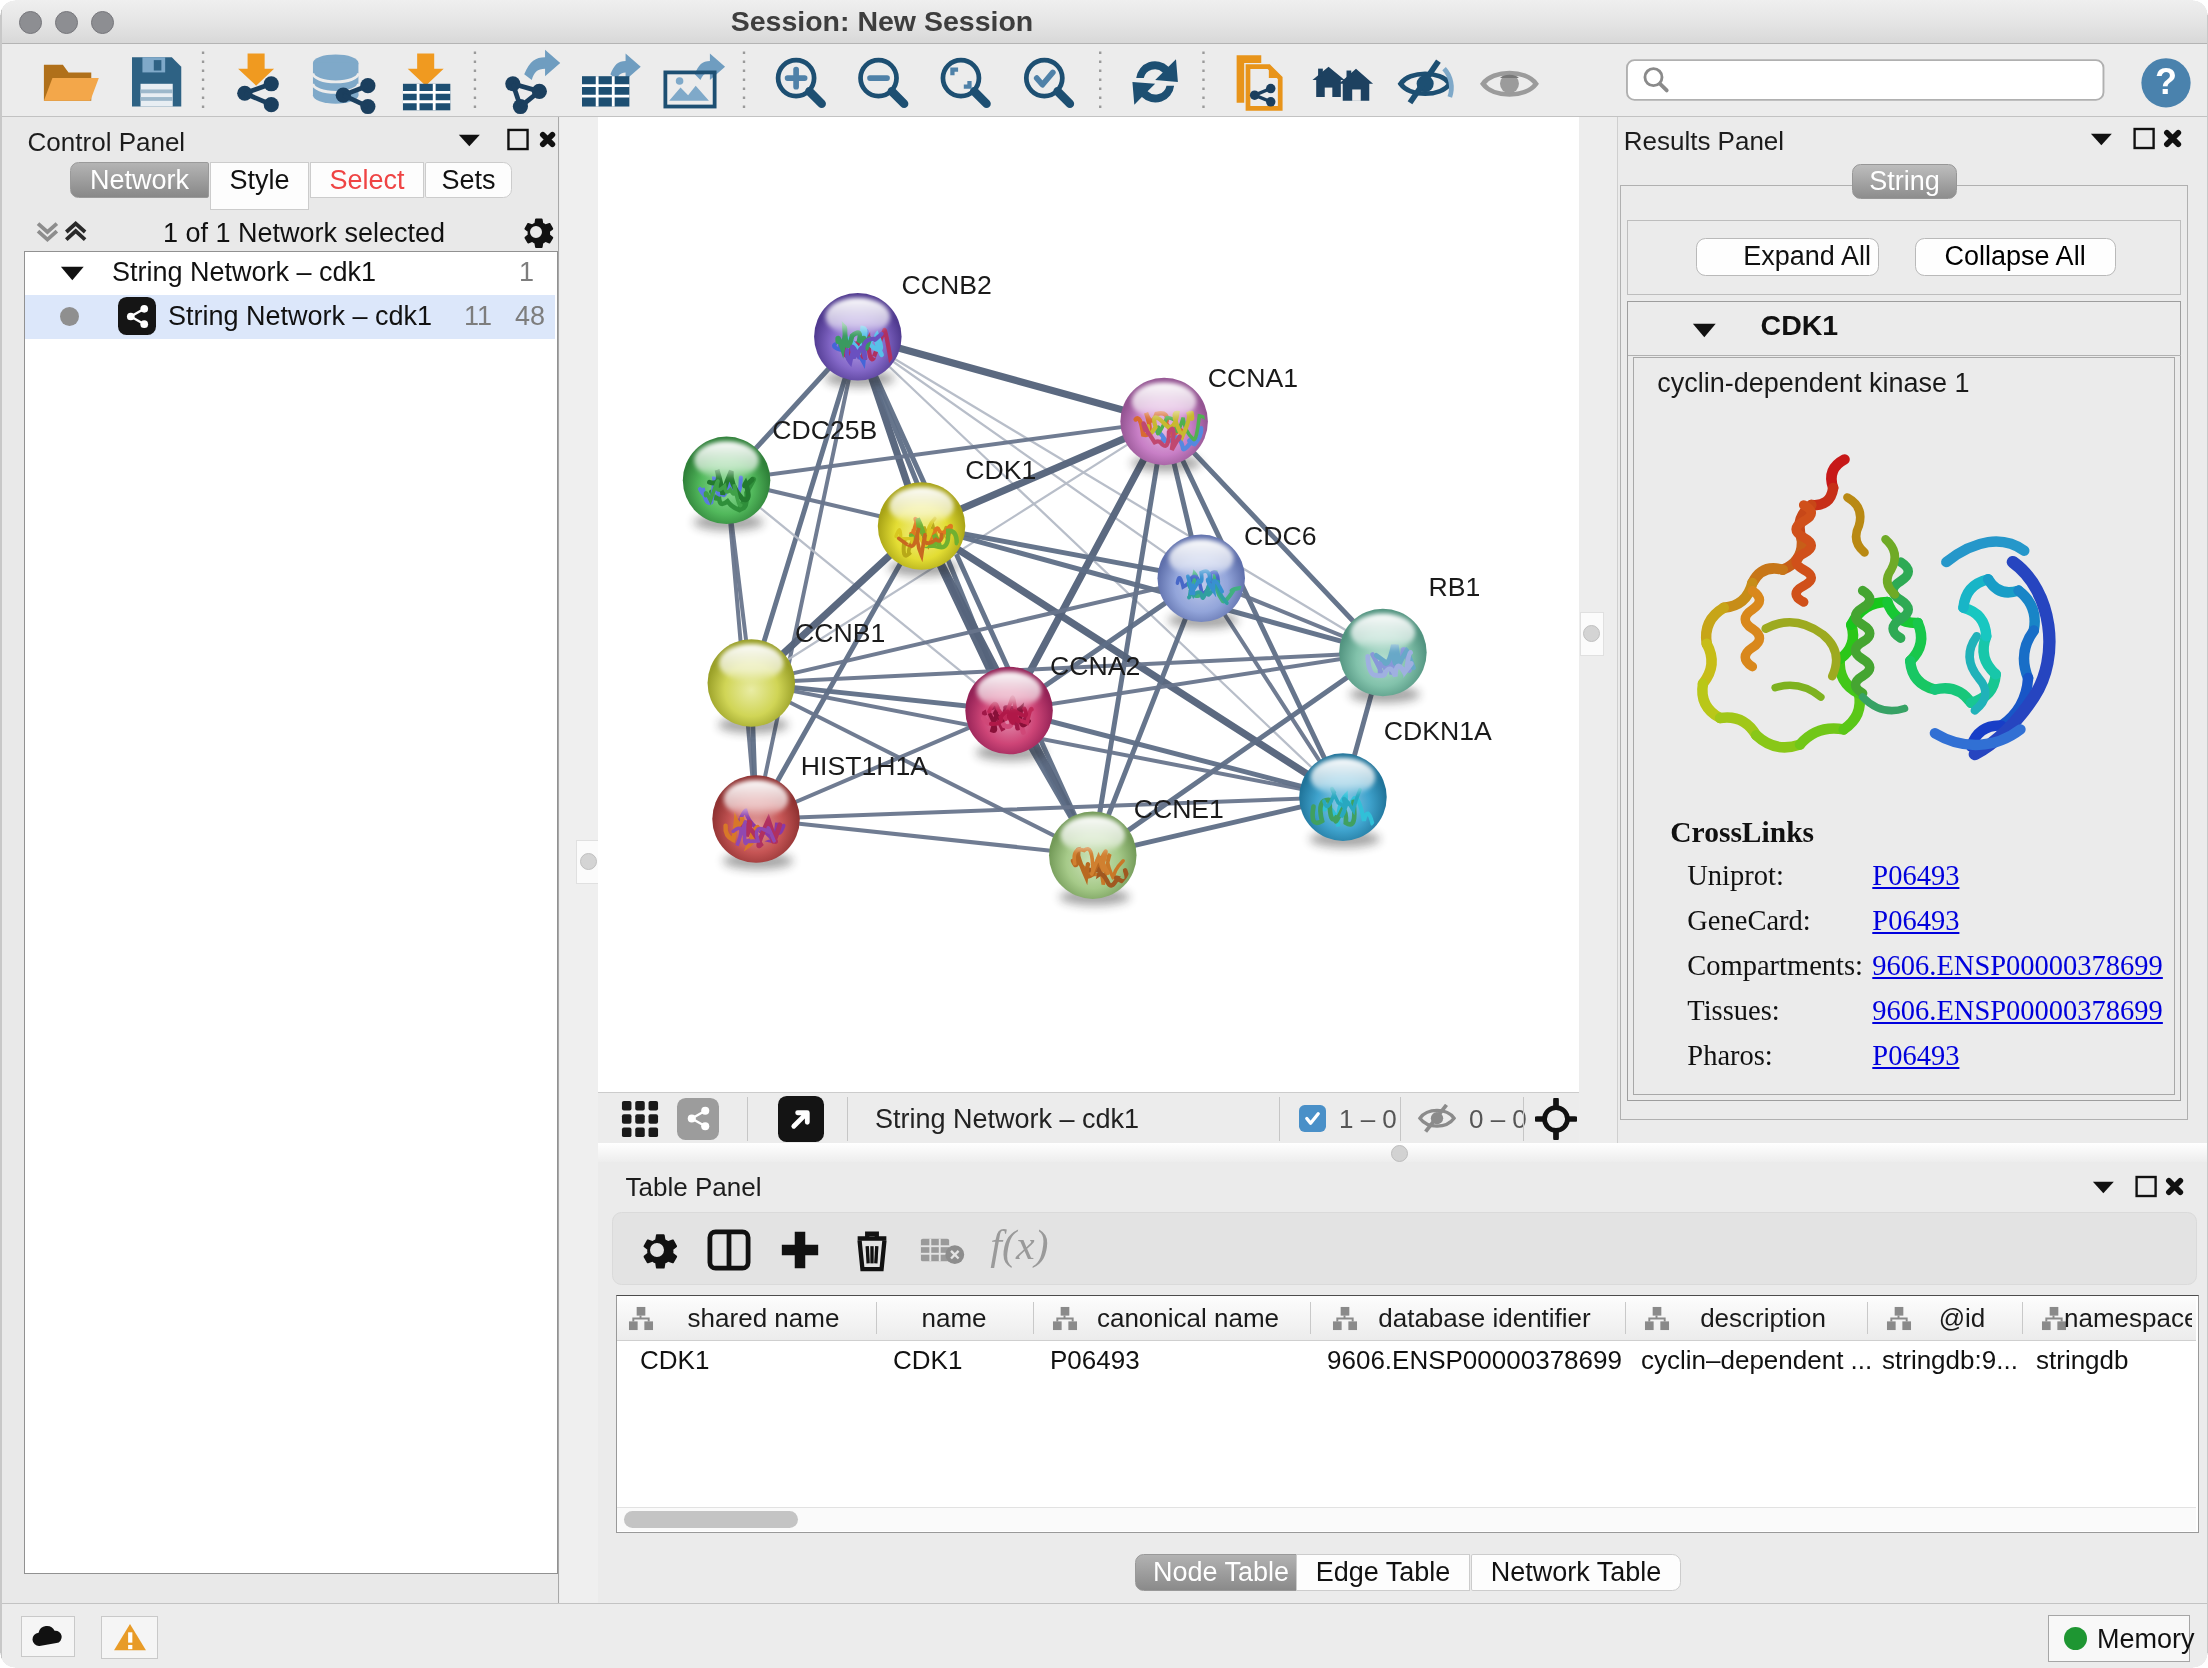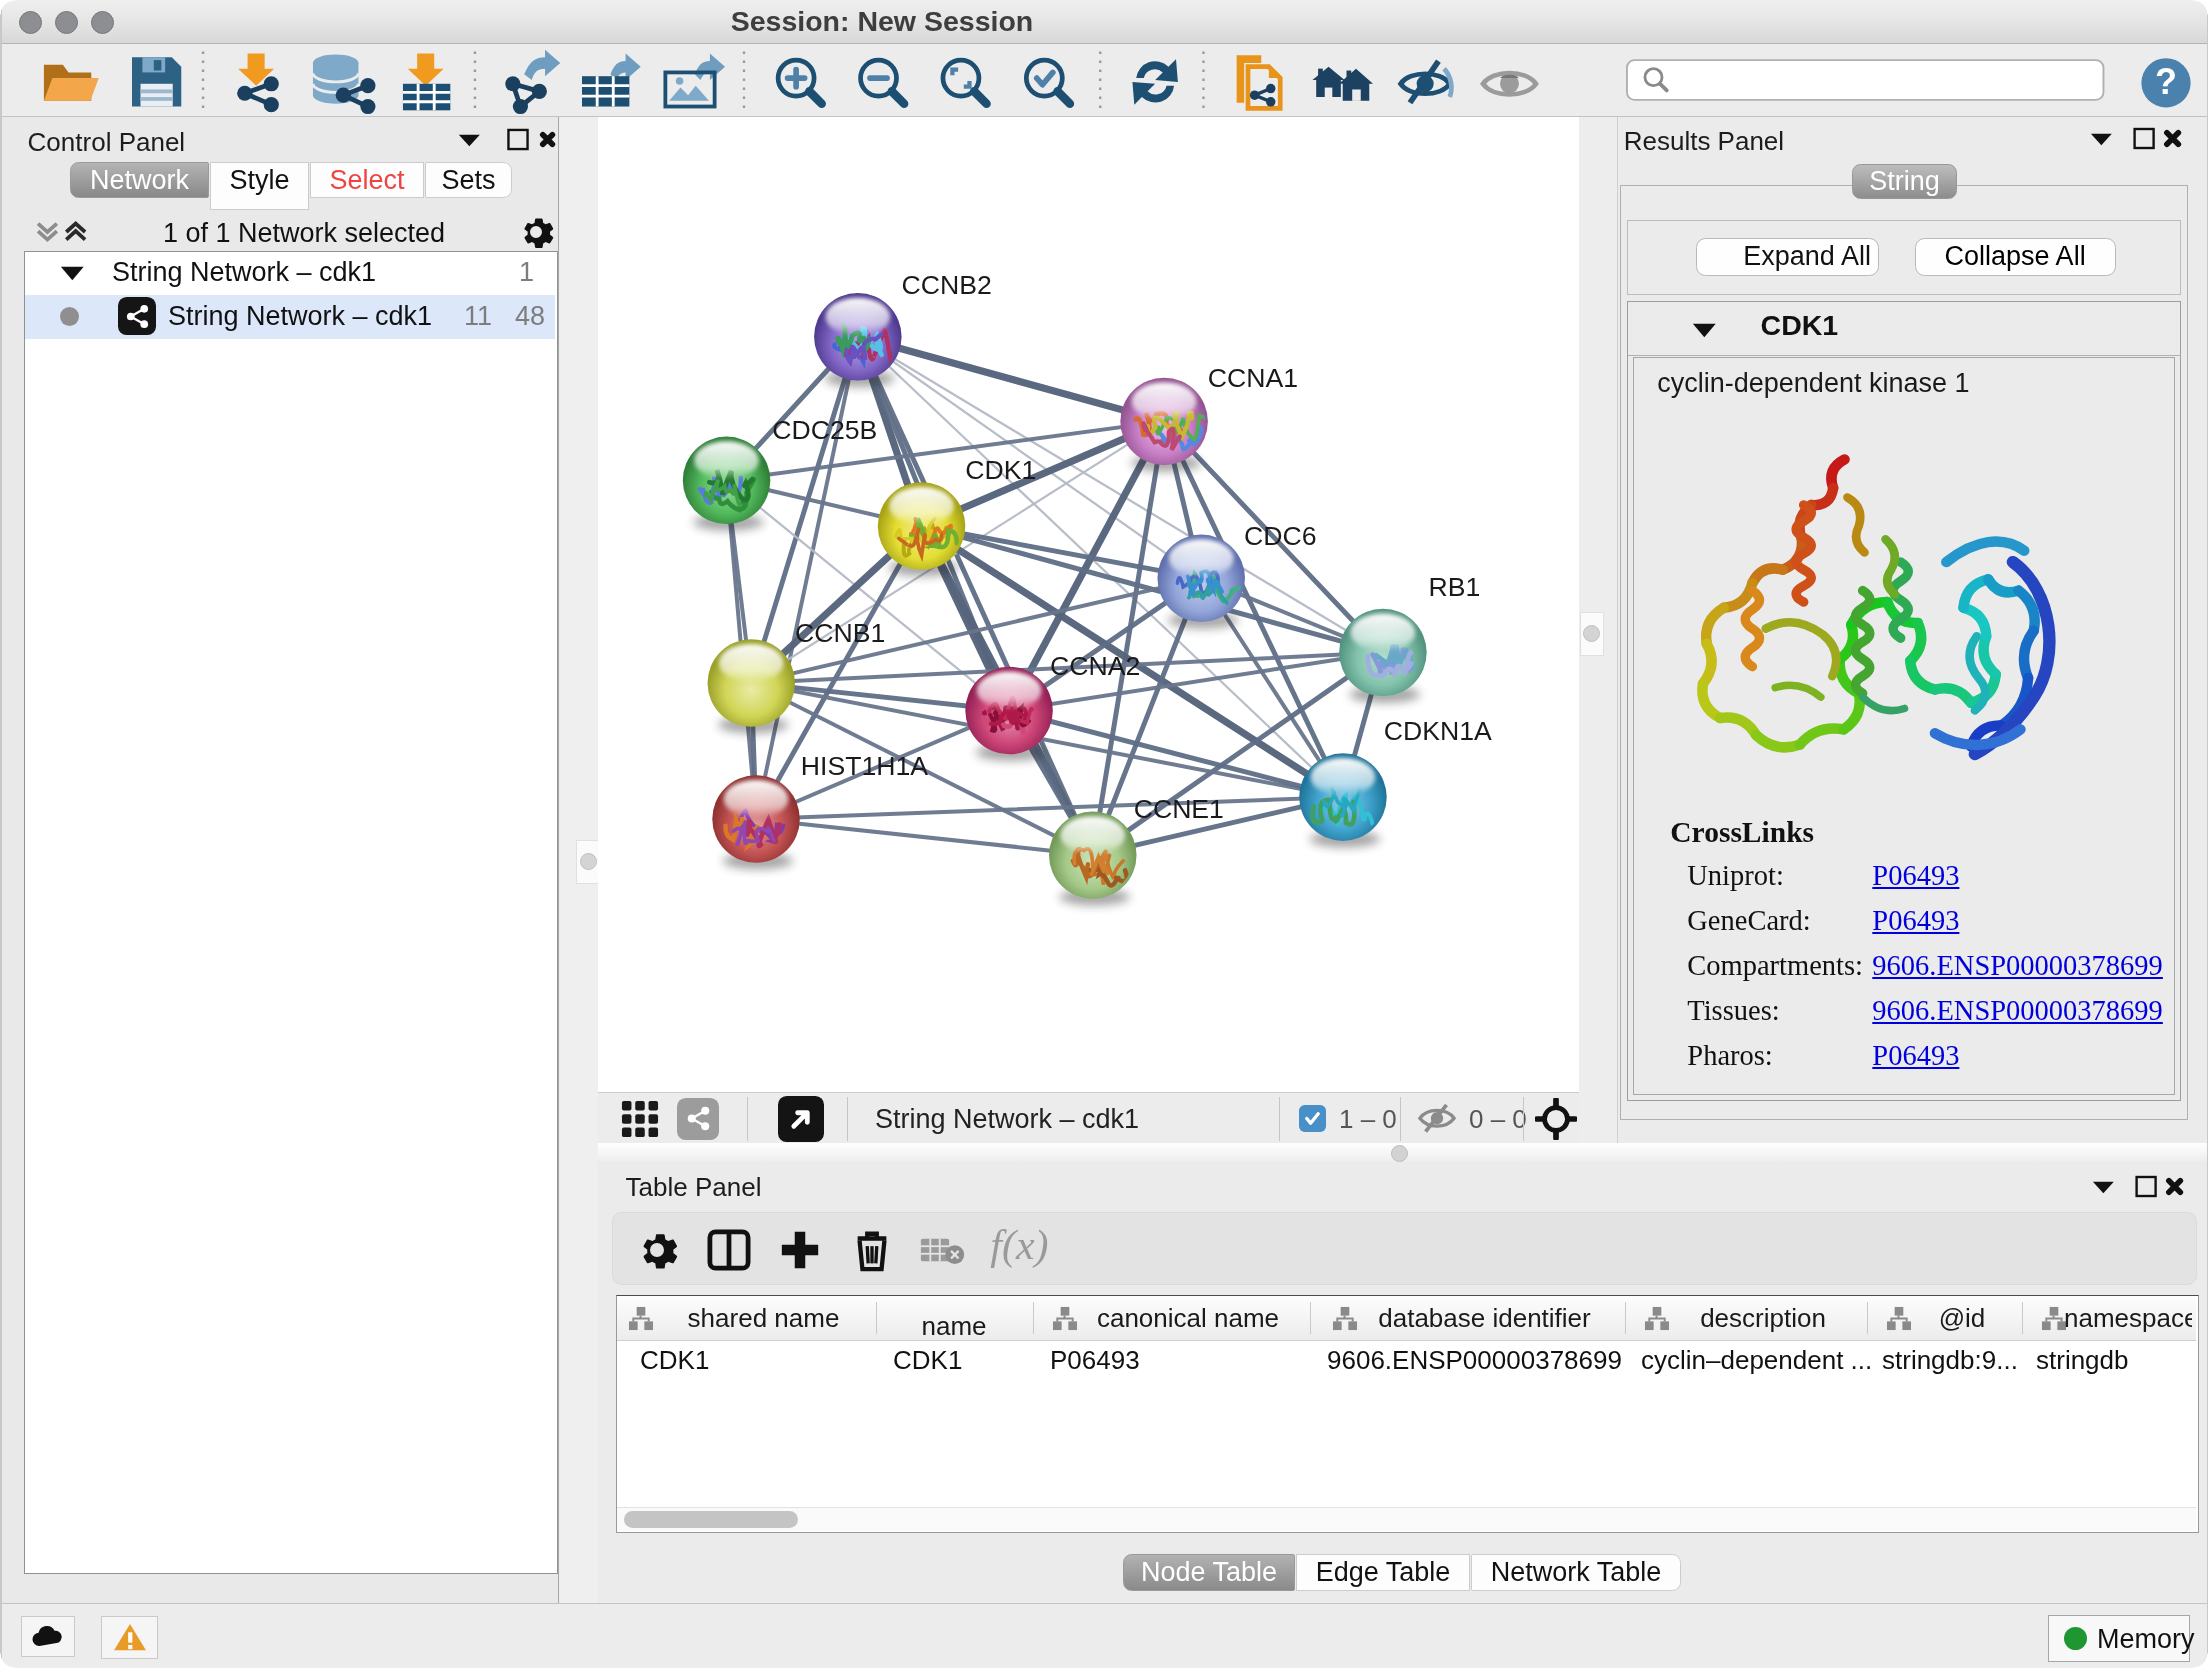--- a/index.html
+++ b/index.html
@@ -751,21 +751,21 @@
       <svg class="abs" style="left:11.4px;top:9.5px;" width="26" height="25" viewBox="0 0 27 26">
           <g fill="#8a8a8a">
             <rect x="9" y="1" width="9" height="9"></rect>
             <rect x="1" y="16" width="9" height="9"></rect>
             <rect x="17" y="16" width="9" height="9"></rect>
             <path d="M13,10 v4 M5.5,16 v-3 h16 v3 M13,10 v3" stroke="#8a8a8a" stroke-width="2" fill="none"></path>
           </g>
         </svg>
       <div class="abs" style="left:42px;top:6.7px;width:209px;text-align:center;font-size:26px;color:#1a1a1a;white-space:nowrap;overflow:hidden;">shared name</div>
       <div class="abs" style="left:259px;top:5.7px;width:1px;height:32px;background:#c9c9c9;"></div>
-      <div class="abs" style="left:266px;top:6.7px;width:142px;text-align:center;font-size:26px;color:#1a1a1a;white-space:nowrap;overflow:hidden;margin-top:8px;">name</div>
+      <div class="abs" style="left:266px;top:6.7px;width:142px;text-align:center;font-size:26px;color:#1a1a1a;white-space:nowrap;overflow:hidden;">name</div>
       <div class="abs" style="left:416px;top:5.7px;width:1px;height:32px;background:#c9c9c9;"></div>
       <svg class="abs" style="left:435px;top:9.5px;" width="26" height="25" viewBox="0 0 27 26">
           <g fill="#8a8a8a">
             <rect x="9" y="1" width="9" height="9"></rect>
             <rect x="1" y="16" width="9" height="9"></rect>
             <rect x="17" y="16" width="9" height="9"></rect>
             <path d="M13,10 v4 M5.5,16 v-3 h16 v3 M13,10 v3" stroke="#8a8a8a" stroke-width="2" fill="none"></path>
           </g>
         </svg>
       <div class="abs" style="left:457px;top:6.7px;width:228px;text-align:center;font-size:26px;color:#1a1a1a;white-space:nowrap;overflow:hidden;">canonical name</div>
@@ -818,21 +818,21 @@
       <div class="abs" style="left:1024px;top:3.8px;font-size:26px;color:#111;white-space:nowrap;">cyclin–dependent ...</div>
       <div class="abs" style="left:1265px;top:3.8px;font-size:26px;color:#111;white-space:nowrap;">stringdb:9...</div>
       <div class="abs" style="left:1419px;top:3.8px;font-size:26px;color:#111;white-space:nowrap;">stringdb</div>
     </div>
     <div class="abs" style="left:0;top:211px;width:1579px;height:23px;background:#fafafa;border-top:1px solid #e2e2e2;">
       <div class="abs" style="left:6.7px;top:2.9px;width:174px;height:17px;border-radius:8.6px;background:#c4c4c4;"></div>
     </div>
   </div>
 
   <div class="abs" style="left:525px;top:392px;width:558px;height:37px;">
-    <div class="abs" style="left:0;top:0;width:172px;height:37px;background:linear-gradient(180deg,#b2b2b2,#8a8a8a);border:1px solid #999;border-radius:8.6px 1.9px 1.9px 8.6px;box-sizing:border-box;color:#fff;font-size:27px;text-align:center;line-height:35px;">Node Table</div>
+    <div class="abs" style="left:12px;top:0;width:172px;height:37px;background:linear-gradient(180deg,#b2b2b2,#8a8a8a);border:1px solid #999;border-radius:8.6px 1.9px 1.9px 8.6px;box-sizing:border-box;color:#fff;font-size:27px;text-align:center;line-height:35px;">Node Table</div>
     <div class="abs" style="left:173px;top:0;width:174px;height:37px;background:#fdfdfd;border:1px solid #ccc;box-sizing:border-box;color:#111;font-size:27px;text-align:center;line-height:35px;">Edge Table</div>
     <div class="abs" style="left:348px;top:0;width:210px;height:37px;background:#fdfdfd;border:1px solid #ccc;border-radius:1.9px 8.6px 8.6px 1.9px;box-sizing:border-box;color:#111;font-size:27px;text-align:center;line-height:35px;">Network Table</div>
   </div>
 </div>
 
 <div class="abs" id="statusbar" style="left:0;top:1603px;width:2208px;height:66px;background:#ececec;border-top:1px solid #c3c3c3;box-sizing:border-box;">
   <div class="abs" style="left:21px;top:12.4px;width:54px;height:41px;background:#f5f5f5;border:1.9px solid #c9c9c9;box-sizing:border-box;">
     <svg style="margin:7.6px 0 0 9.5px;" width="32" height="23" viewBox="0 0 34 24">
         <path fill="#111" d="M8,22 a7,7 0 0 1 -1,-14 a9,9 0 0 1 17,-2 a6.5,6.5 0 0 1 2,13 z"></path>
       </svg>

